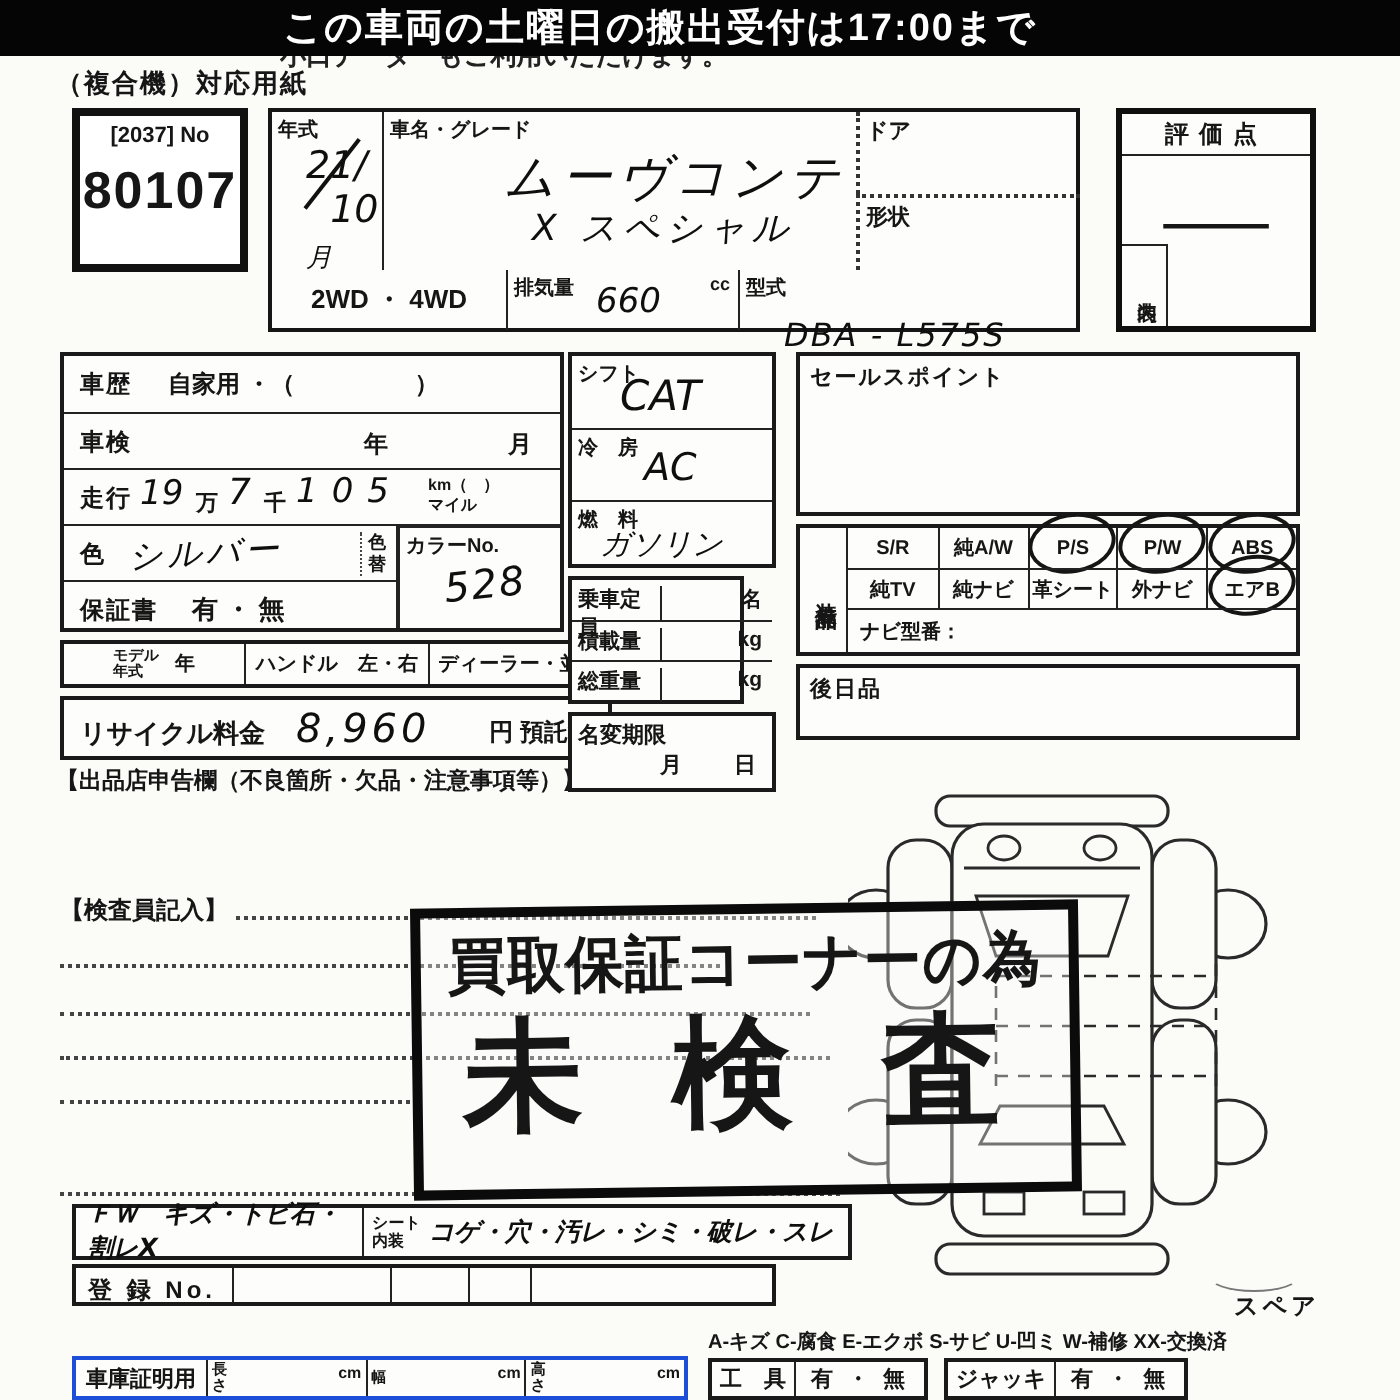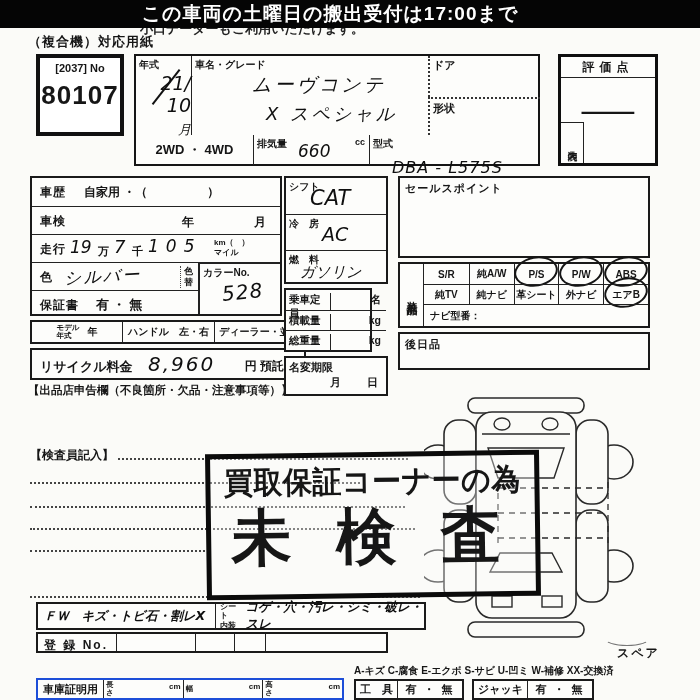--- a/index.html
+++ b/index.html
@@ -19,25 +19,25 @@
   .papertype{left:28px;top:33px;font-size:13px;font-weight:bold;letter-spacing:1px;}
   
   .lotbox{left:36px;top:54px;width:88px;height:82px;border:4px solid #111;background:#fff;box-sizing:border-box;text-align:center;}
   .lotcode{font-size:11px;font-weight:bold;margin-top:4px;}
   .lotnum{font-size:26px;font-weight:bold;letter-spacing:1px;margin-top:6px;}
   
   .vtable{left:134px;top:54px;width:406px;height:112px;border:2.5px solid #151515;background:#fdfdfb;box-sizing:border-box;}
   .cell{position:absolute;box-sizing:border-box;}
   .clab{font-size:10px;font-weight:bold;position:absolute;left:3px;top:2px;white-space:nowrap;}
   .yearcell{left:0;top:0;width:56px;height:79px;border-right:1.6px solid #222;}
-  .yearval{position:absolute;left:17px;top:16px;font-size:19px;text-align:right;}
+  .yearval{position:absolute;left:17px;top:16px;font-size:19px;}
   .yearval .mo{font-size:13px;}
   .slash{position:absolute;left:8px;top:30px;width:44px;height:1.8px;background:#111;transform:rotate(-52deg);}
   .namecell{left:56px;top:0;width:236px;height:79px;}
-  .nameval1{position:absolute;left:60px;top:16px;font-size:19px;letter-spacing:3px;}
+  .nameval1{position:absolute;left:60px;top:16px;font-size:25px;letter-spacing:3px;}
   .nameval2{position:absolute;left:74px;top:46px;font-size:18px;letter-spacing:3px;}
   .doorcell{left:292px;top:0;width:112px;height:41px;border-left:2px dotted #333;}
   .shapecell{left:292px;top:41px;width:112px;height:38px;border-left:2px dotted #333;border-top:2px dotted #333;}
   .drivecell{left:0;top:79px;width:118px;height:30px;border-right:1.6px solid #222;
     display:flex;align-items:center;justify-content:center;font-weight:bold;font-size:13px;}
   .dispcell{left:118px;top:79px;width:116px;height:30px;border-right:1.6px solid #222;}
   .dispunit{position:absolute;right:4px;top:2px;font-size:9px;font-weight:bold;}
   .dispval{position:absolute;left:44px;top:6px;font-size:17px;}
   .modelcell{left:234px;top:79px;width:170px;height:30px;}
   .modelval{position:absolute;left:22px;top:4px;font-size:16px;letter-spacing:1px;margin-top:19px;}
@@ -111,21 +111,21 @@
   .car{left:424px;top:386px;z-index:1;}
   .sparearc{left:604px;top:630px;width:44px;height:14px;border:1.6px solid transparent;border-bottom-color:#777;border-radius:50%;}
   .sparelbl{left:617px;top:645px;font-size:12px;font-weight:bold;letter-spacing:2px;}
   
   .stamp{left:206px;top:452px;width:334px;height:146px;border:5px solid #0b0b0b;background:rgba(253,253,251,0.35);
     box-sizing:border-box;transform:rotate(-0.8deg);z-index:3;text-align:center;}
   .stampl1{margin-top:5px;font-size:29px;font-weight:bold;letter-spacing:0.5px;transform:scaleY(1.05);white-space:nowrap;}
   .stampl2{margin-top:2px;font-size:60px;font-weight:bold;letter-spacing:14px;line-height:1.1;white-space:nowrap;transform:scaleY(1.02);}
   
   .fwrow{left:36px;top:602px;width:390px;height:28px;border:2px solid #1a1a1a;background:#fdfdfb;box-sizing:border-box;display:flex;}
-  .fwc1{width:178px;border-right:1.6px solid #222;display:flex;align-items:center;padding-left:6px;font-size:12.5px;font-weight:bold;box-sizing:border-box;}
+  .fwc1{width:144px;border-right:1.6px solid #222;display:flex;align-items:center;padding-left:6px;font-size:12.5px;font-weight:bold;box-sizing:border-box;}
   .fwc2{flex:1;display:flex;align-items:center;padding-left:4px;font-size:12px;font-weight:bold;}
   .seatstack{font-size:8px;line-height:1.15;font-weight:bold;margin-right:4px;}
   .regrow{left:36px;top:632px;width:352px;height:21px;border:2px solid #1a1a1a;background:#fdfdfb;box-sizing:border-box;}
   .reglab{position:absolute;left:6px;top:3px;font-size:12px;font-weight:bold;letter-spacing:2px;}
   .regdiv{position:absolute;top:0;height:100%;width:0;border-left:1.5px solid #222;}
   .chrow{left:36px;top:655px;width:352px;height:21px;border:2px solid #1a1a1a;background:#fdfdfb;box-sizing:border-box;}
   .chval{position:absolute;left:86px;top:0px;font-size:16px;letter-spacing:3px;}
   .labdiv{position:absolute;left:78px;top:0;height:100%;border-left:1.6px solid #222;}
   .garrow{left:36px;top:678px;width:308px;height:22px;border:2px solid #1d4ed8;background:#fdfdfb;box-sizing:border-box;display:flex;align-items:stretch;}
   .garlab{width:66px;border-right:1.6px solid #222;display:flex;align-items:center;justify-content:center;font-size:11px;font-weight:bold;box-sizing:border-box;}

